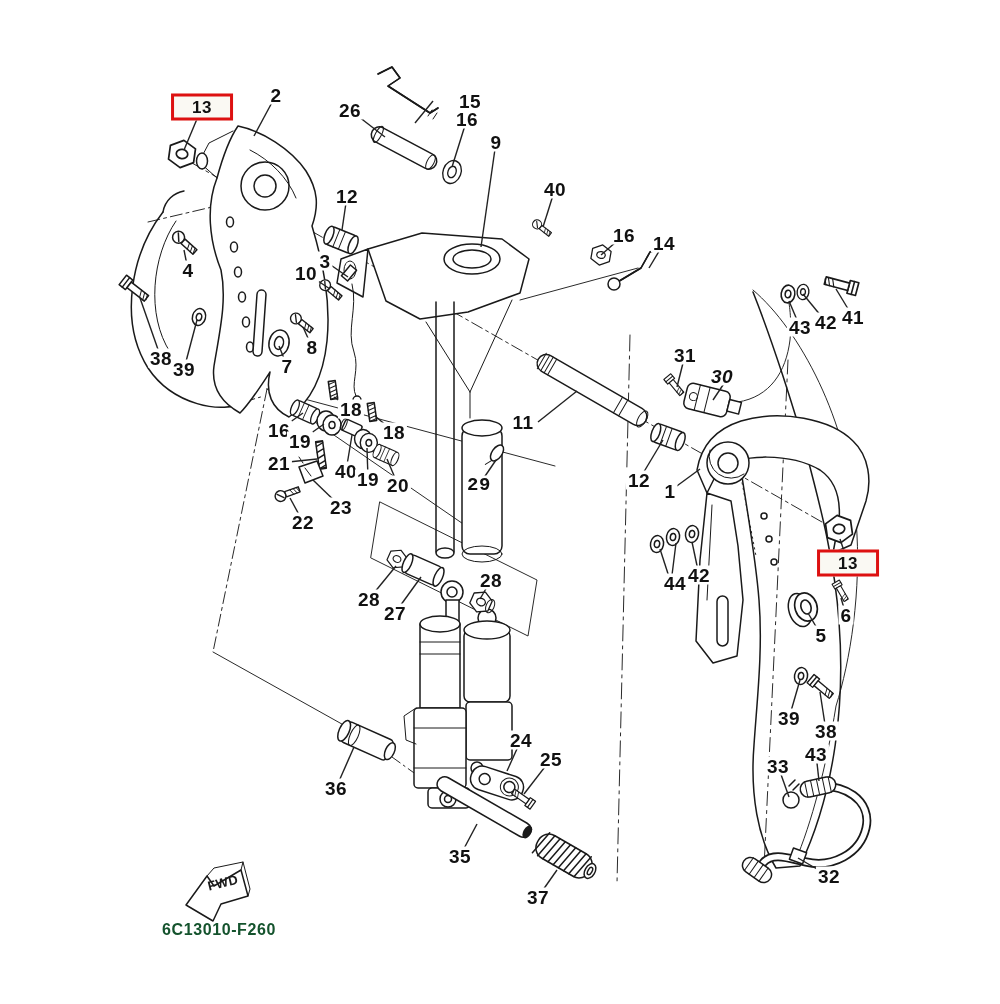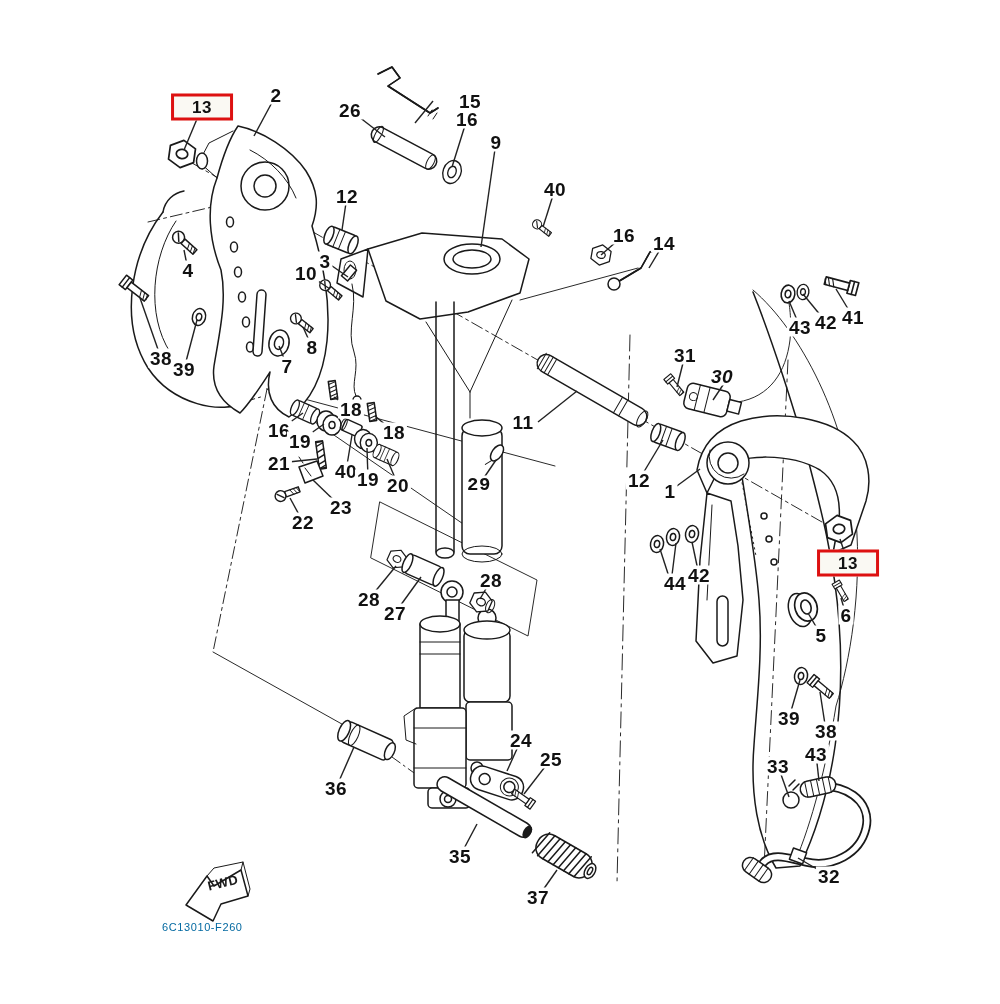--- a/index.html
+++ b/index.html
@@ -12,22 +12,22 @@
   #art .f{fill:#fff}
   #art .dk{fill:#1a1a1a;stroke:none}
   #art .thin{stroke-width:1}
   #art .cons{stroke:#2a2a2a;stroke-width:1}
   #art .tube{stroke-width:9}
   #art .tubein{stroke:#fff;stroke-width:5.5}
   #leader-lines line{stroke:#222;stroke-width:1.4}
   .callout{position:absolute;transform:translate(-50%,-50%);font-weight:bold;font-size:19px;
            line-height:1;color:#111;background:#fff;padding:0 2px;z-index:10;letter-spacing:.5px}
   .callout.boxed{border:3px solid var(--hl,#dd1111);padding:2px 18px;font-size:17px;background:#faf9f3}
-  #code-label{position:absolute;left:162px;top:921px;font-size:11px;font-weight:normal;
-              letter-spacing:.6px;color:#0369a1;z-index:10}
+  #code-label{position:absolute;left:162px;top:921px;font-size:16px;font-weight:bold;
+              letter-spacing:.6px;color:#14532d;z-index:10}
 </style>
 </head>
 <body style="--hl: #dd1111;">
 
 <div id="stage">
 
 <svg id="art" class="layer" width="1000" height="1004" viewBox="0 0 1000 1004">
   <defs>
     <g id="washer">
           <ellipse class="f" rx="6.5" ry="8.5"></ellipse>

